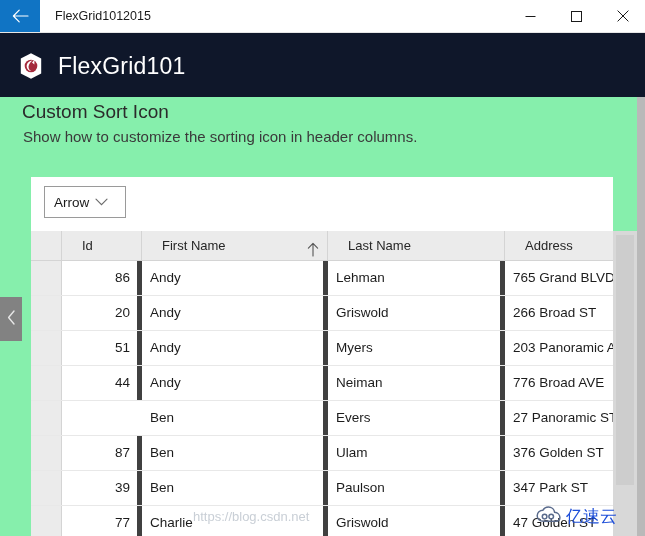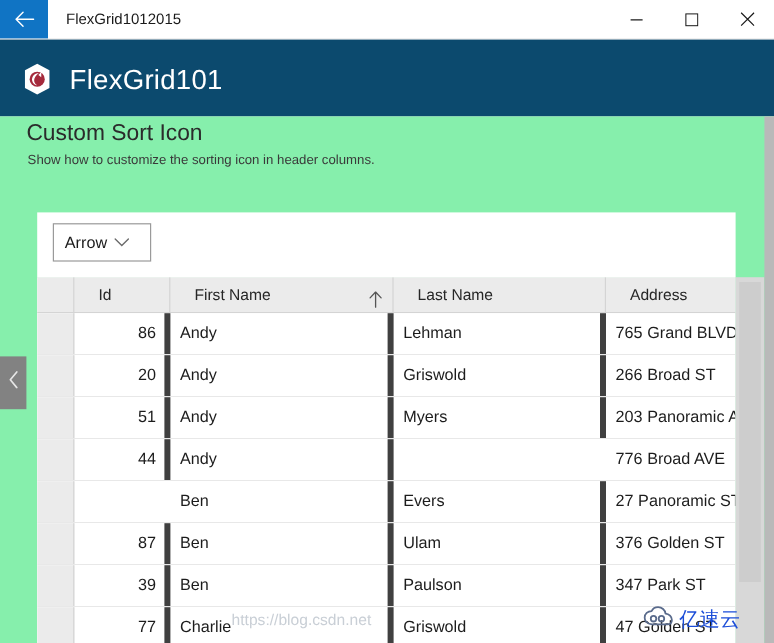--- a/index.html
+++ b/index.html
@@ -64,21 +64,21 @@
   #btn-minimize { right: 92px; }
   #btn-maximize { right: 46px; }
   #btn-close    { right: 0px; }
   .win-btn svg { display: block; }
 
   
   #brand-header {
     position: absolute;
     left: 0; top: 33px;
     width: 645px; height: 64px;
-    background: #0c4a6e;
+    background: #0f172a;
   }
   #brand-logo {
     position: absolute;
     left: 17px; top: 19px;
     width: 28px; height: 28px;
   }
   #brand-title {
     position: absolute;
     left: 58px; top: 19px;
     height: 28px;
@@ -102,21 +102,21 @@
     position: absolute;
     left: 22px; top: 4px;
     font-size: 19px;
     font-weight: 300;
     color: #2b2b2b;
     white-space: nowrap;
   }
   #page-subtitle {
     position: absolute;
     left: 23px; top: 31px;
-    font-size: 11px;
+    font-size: 15px;
     color: #3a3a3a;
     white-space: nowrap;
   }
 
   
   #toolbar-card {
     position: absolute;
     left: 31px; top: 80px;
     width: 582px; height: 54px;
     background: #ffffff;
@@ -387,20 +387,21 @@
             <div class="cell col-sel cell-rowsel"></div>
             <div class="cell col-id cell-num">51</div>
             <div class="cell col-first cell-txt">Andy</div>
             <div class="cell col-last cell-txt">Myers</div>
             <div class="cell col-addr cell-txt">203 Panoramic AVE</div>
           </div>
           <div class="grid-row">
             <div class="cell col-sel cell-rowsel"></div>
             <div class="cell col-id cell-num">44</div>
             <div class="cell col-first cell-txt">Andy</div>
+            <div class="cell col-last cell-txt">Neiman</div>
             <div class="cell col-addr cell-txt">776 Broad AVE</div>
           </div>
           <div class="grid-row">
             <div class="cell col-sel cell-rowsel"></div>
             <div class="cell col-first cell-txt">Ben</div>
             <div class="cell col-last cell-txt">Evers</div>
             <div class="cell col-addr cell-txt">27 Panoramic ST</div>
           </div>
           <div class="grid-row">
             <div class="cell col-sel cell-rowsel"></div>

